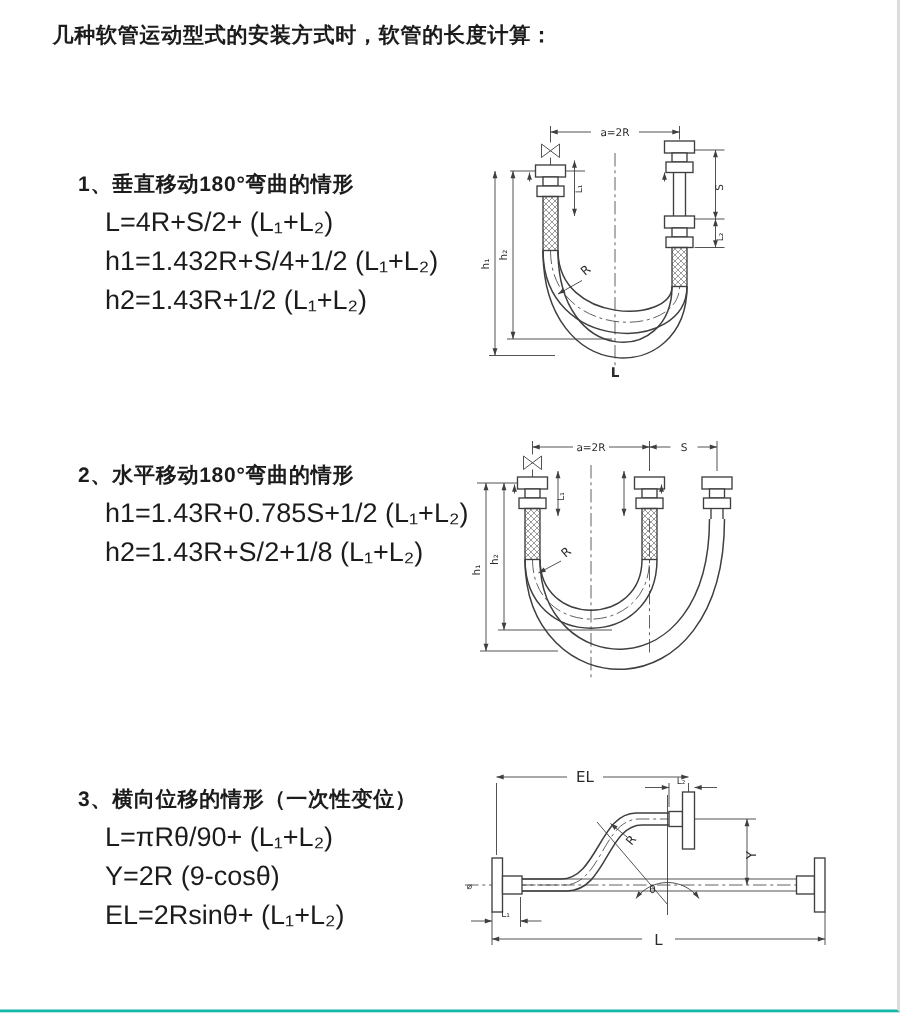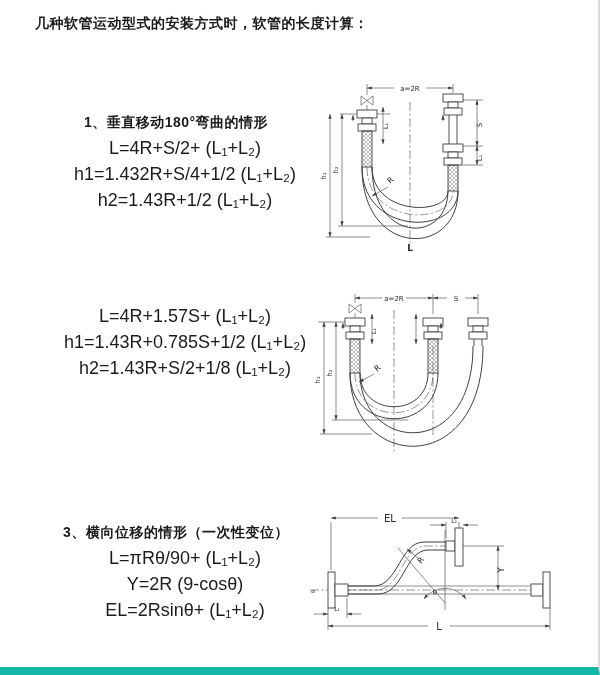--- a/index.html
+++ b/index.html
@@ -1,26 +1,26 @@
 <!DOCTYPE html>
 <html><head>
 <meta charset="utf-8">
 <style>
   html,body { margin:0; padding:0; background:#f2f2f2; }
   .page {
     position:relative; width:600px; height:675px; background:#ffffff;
     font-family:"Liberation Sans","DejaVu Sans",sans-serif; color:#1c1c1c;
     overflow:hidden; box-sizing:border-box;
-    border-right:2px solid #dcdcdc; border-bottom:8px solid #14b8a6;
+    border-right:2px solid #dcdcdc; border-bottom:2px solid #14b8a6;
   }
   .title {
     position:absolute; left:35px; top:15px; margin:0;
     font-size:14px; font-weight:bold; letter-spacing:0.5px;
   }
-  .sec { position:absolute; left:36px; width:280px;text-align:center; }
+  .sec { position:absolute; left:52px; width:280px; }
   .sec-heading { font-size:14px; font-weight:bold; line-height:20px; margin:0 0 6px 0; letter-spacing:0.5px; }
   .formula { font-size:18px; line-height:20px; margin:0 0 6px 18px; white-space:nowrap; }
   .diag { position:absolute; }
   .thin { stroke:#3f3f3f; fill:none; stroke-width:0.6; }
   .mid  { stroke:#3f3f3f; fill:none; stroke-width:0.9; }
   .hose { stroke:#3f3f3f; fill:none; stroke-width:1; }
   .cl   { stroke:#3f3f3f; fill:none; stroke-width:0.55; stroke-dasharray:9 2.5 2 2.5; }
   .dim  { stroke:#3f3f3f; fill:none; stroke-width:0.6; }
   .fit  { stroke:#3f3f3f; fill:#ffffff; stroke-width:0.9; }
   .braid{ stroke:#3f3f3f; fill:url(#xh); stroke-width:0.9; }
@@ -126,21 +126,21 @@
       <line class="dim" x1="167" y1="26" x2="167" y2="72" marker-start="url(#arr)" marker-end="url(#arr)"></line>
       <text class="lbl" x="172" y="51" font-size="7" text-anchor="middle" transform="rotate(-90 172 51)">S</text>
       <line class="dim" x1="167" y1="72" x2="167" y2="91" marker-start="url(#arr)" marker-end="url(#arr)"></line>
       <text class="lbl" x="172" y="84" font-size="6" text-anchor="middle" transform="rotate(-90 172 84)">L₂</text>
     </g>
 
     <text class="lbl" x="100" y="177" font-size="9" font-weight="bold" text-anchor="middle">L</text>
   </svg>
 
   <section class="sec" style="top:306px">
-    <div class="formula">L=4R+1.57S+ (L₁+L₂)</div>
+    <div class="sec-heading">2、水平移动180°弯曲的情形</div>
     <div class="formula">h1=1.43R+0.785S+1/2 (L₁+L₂)</div>
     <div class="formula">h2=1.43R+S/2+1/8 (L₁+L₂)</div>
   </section>
 
   <svg class="diag" style="left:310px;top:284px" width="280" height="175" viewBox="0 0 280 175">
 
     <g>
       <line class="cl" x1="84" y1="26" x2="84" y2="168"></line>
       <line class="cl" x1="123" y1="62" x2="123" y2="152"></line>
       <line class="thin" x1="8" y1="38" x2="36" y2="38"></line>

